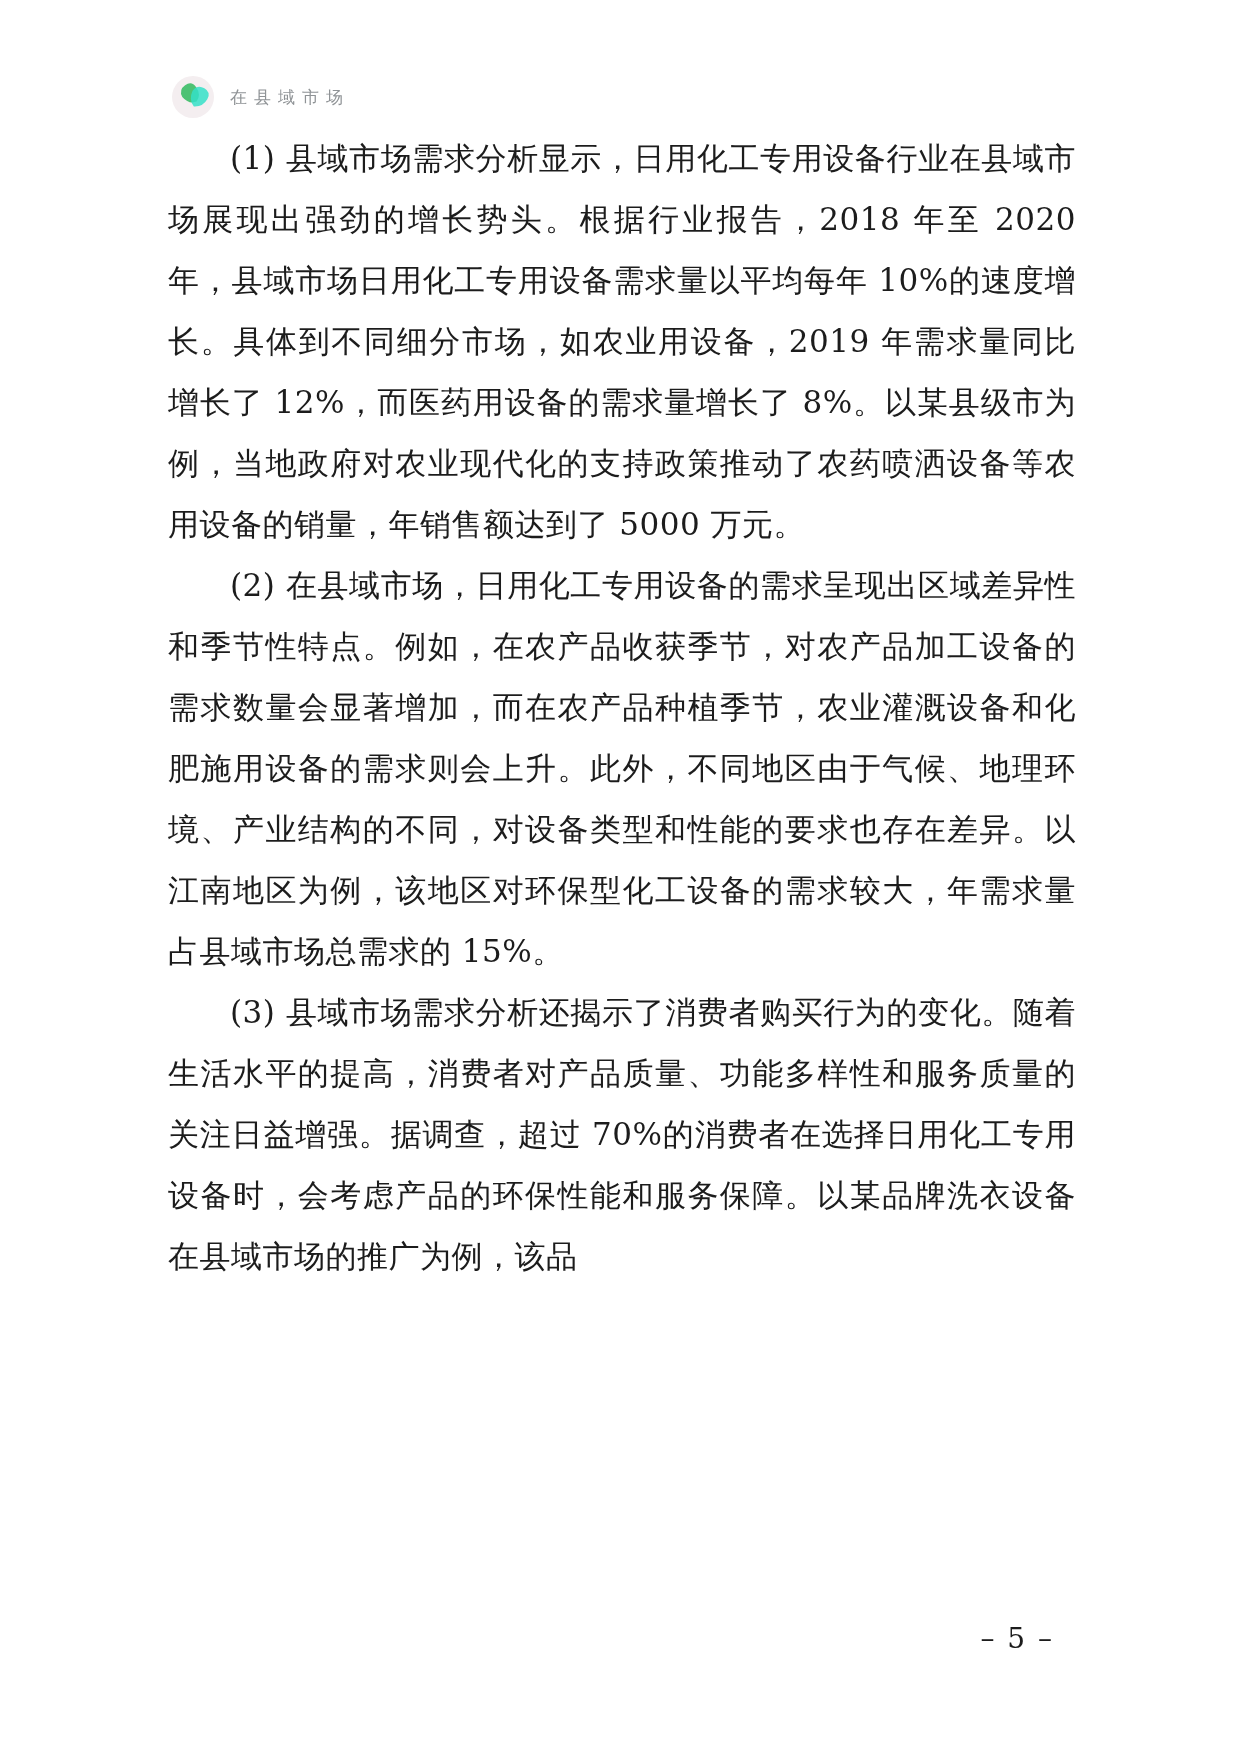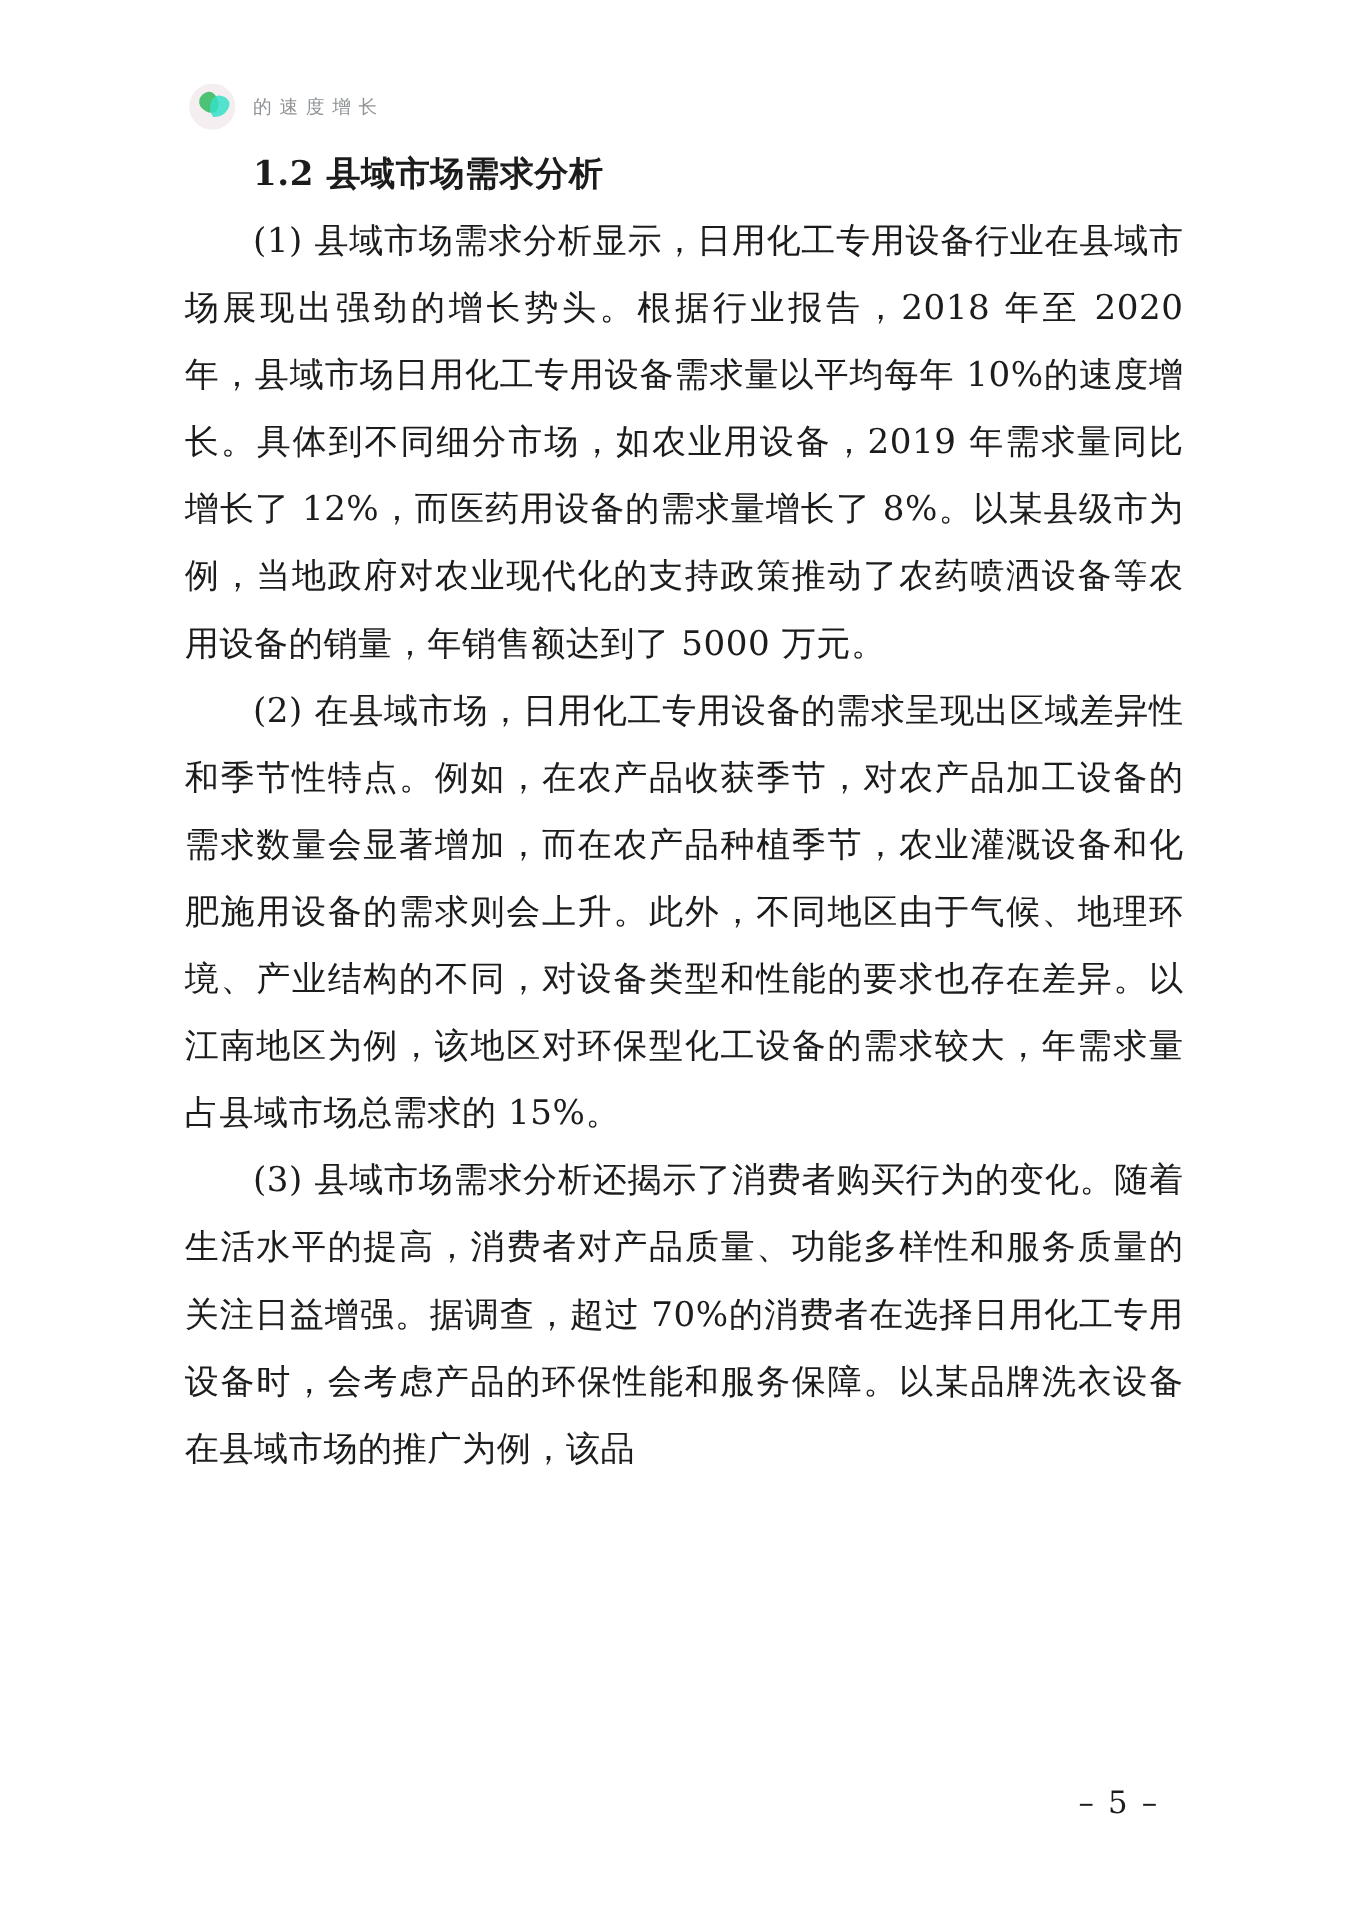--- a/index.html
+++ b/index.html
@@ -77,25 +77,24 @@
 <body>
 
 <div class="page">
 
   <header class="report-header">
     <svg class="logo-icon" viewBox="0 0 42 42" xmlns="http://www.w3.org/2000/svg">
       <circle cx="21" cy="21" r="21" fill="#f4eef0"></circle>
       <path d="M10 16 q1 -8 9 -8 q8 0 8 8 q0 9 -8 12 q-8 -2 -9 -12 z" fill="#3bbd66" opacity="0.9" transform="rotate(-35 18 18)"></path>
       <path d="M17 18 q1 -8 9 -8 q8 0 8 8 q0 9 -8 13 q-8 -3 -9 -13 z" fill="#35e0c8" opacity="0.85" transform="rotate(30 25 23)"></path>
     </svg>
-    <span class="logo-text">的速度增长</span>
+    <span class="logo-text">在县域市场</span>
   </header>
 
   <main class="doc-body">
-    <h2 class="section-heading">1.2 县域市场需求分析</h2>
     <p class="para">(1) 县域市场需求分析显示，日用化工专用设备行业在县域市场展现出强劲的增长势头。根据行业报告，2018 年至 2020 年，县域市场日用化工专用设备需求量以平均每年 10%的速度增长。具体到不同细分市场，如农业用设备，2019 年需求量同比增长了 12%，而医药用设备的需求量增长了 8%。以某县级市为例，当地政府对农业现代化的支持政策推动了农药喷洒设备等农用设备的销量，年销售额达到了 5000 万元。</p>
     <p class="para">(2) 在县域市场，日用化工专用设备的需求呈现出区域差异性和季节性特点。例如，在农产品收获季节，对农产品加工设备的需求数量会显著增加，而在农产品种植季节，农业灌溉设备和化肥施用设备的需求则会上升。此外，不同地区由于气候、地理环境、产业结构的不同，对设备类型和性能的要求也存在差异。以江南地区为例，该地区对环保型化工设备的需求较大，年需求量占县域市场总需求的 15%。</p>
     <p class="para">(3) 县域市场需求分析还揭示了消费者购买行为的变化。随着生活水平的提高，消费者对产品质量、功能多样性和服务质量的关注日益增强。据调查，超过 70%的消费者在选择日用化工专用设备时，会考虑产品的环保性能和服务保障。以某品牌洗衣设备在县域市场的推广为例，该品</p>
   </main>
 
   <footer class="page-footer">
     <span>– 5 –</span>
   </footer>
 
 </div>

